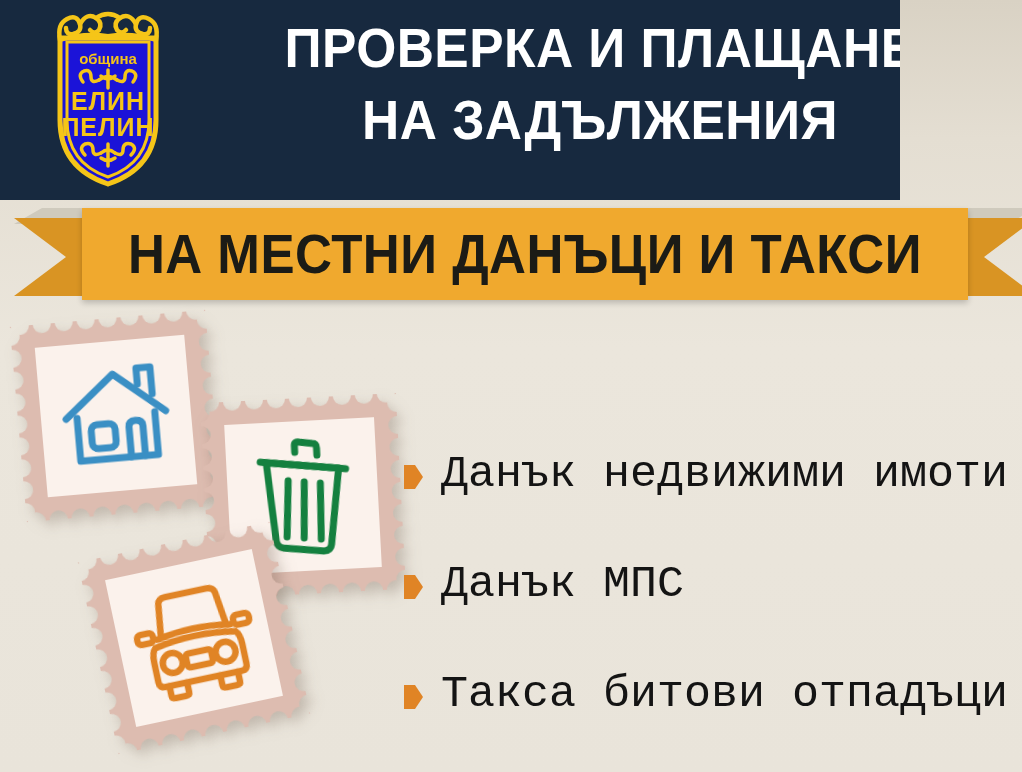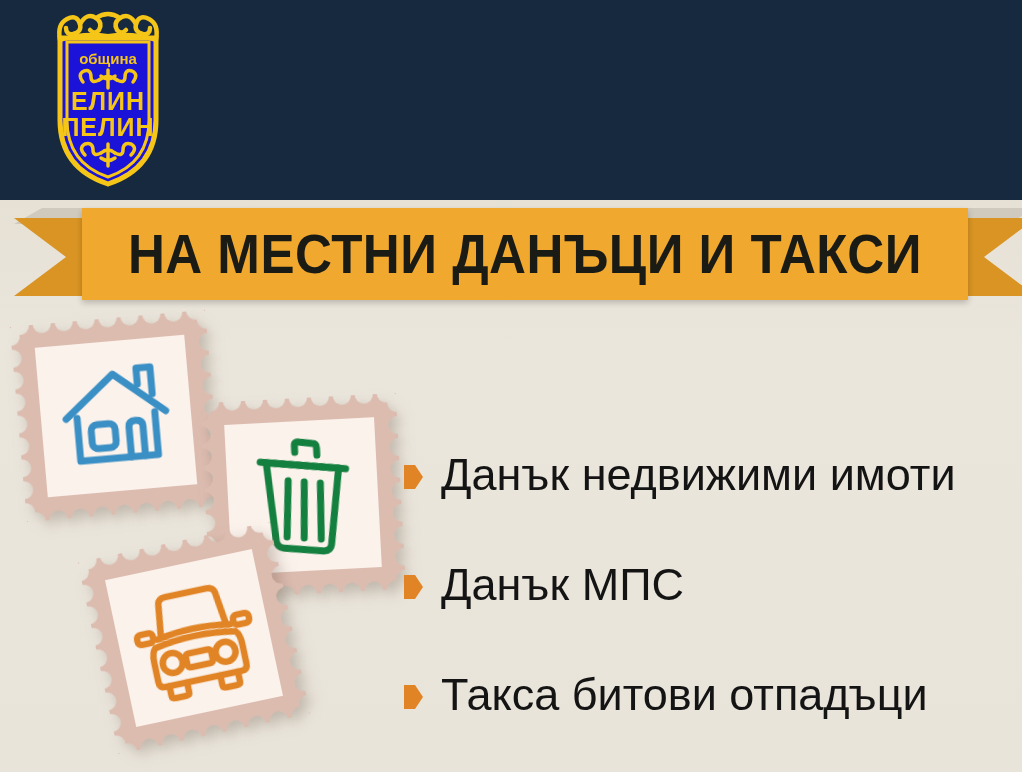--- a/index.html
+++ b/index.html
@@ -17,24 +17,25 @@
     height: 772px;
     overflow: hidden;
     background: linear-gradient(to bottom, #d9d2c4 0%, #e4ded2 18%, #ebe6dc 45%, #e9e4da 100%);
   }
 
   
   .header {
     position: absolute;
     left: 0;
     top: 0;
-    width: 1022px;
+    width: 888px;
     height: 200px;
     background: #17293f;
     overflow: hidden;
+    padding-left: 12px;
   }
 
   .crest {
     position: absolute;
     left: 33px;
     top: 8px;
     width: 150px;
     height: 182px;
   }
   .crest svg { display: block; width: 150px; height: 182px; }
@@ -143,21 +144,21 @@
   .bullet {
     flex: 0 0 auto;
     width: 19px;
     height: 24px;
     margin-right: 18px;
     margin-top: 4px;
     background: #e08425;
     clip-path: polygon(0 0, 11px 0, 19px 12px, 11px 24px, 0 24px);
   }
   .list-label {
-    font-family: Liberation Sans, sans-serif;
+    font-family: Liberation Mono, monospace;
     font-size: 45px;
     line-height: 50px;
     color: #141414;
     white-space: nowrap;
   }
 </style>
 </head>
 <body>
 
 <div id="poster">
@@ -195,20 +196,24 @@
         <g fill="none" stroke="#f5c518" stroke-width="3.5" stroke-linecap="round">
           <path d="M52 147 Q45 140 52 136 Q60 134 60 142 Q60 149 68 145"></path>
           <path d="M98 147 Q105 140 98 136 Q90 134 90 142 Q90 149 82 145"></path>
           <path d="M68 145 Q75 139 82 145"></path>
           <path d="M75 136 L75 158"></path>
           <path d="M68 150 Q75 155 82 150"></path>
         </g>
       </svg>
     </div>
 
+    <div class="title-block">
+      <div class="title-line">ПРОВЕРКА И ПЛАЩАНЕ</div>
+      <div class="title-line">НА ЗАДЪЛЖЕНИЯ</div>
+    </div>
   </div>
 
   <div class="ribbon">
     <div class="ribbon-fold left"></div>
     <div class="ribbon-fold right"></div>
     <div class="ribbon-tail left"></div>
     <div class="ribbon-tail right"></div>
     <div class="ribbon-band">
       <div class="ribbon-text">НА МЕСТНИ ДАНЪЦИ И ТАКСИ</div>
     </div>

